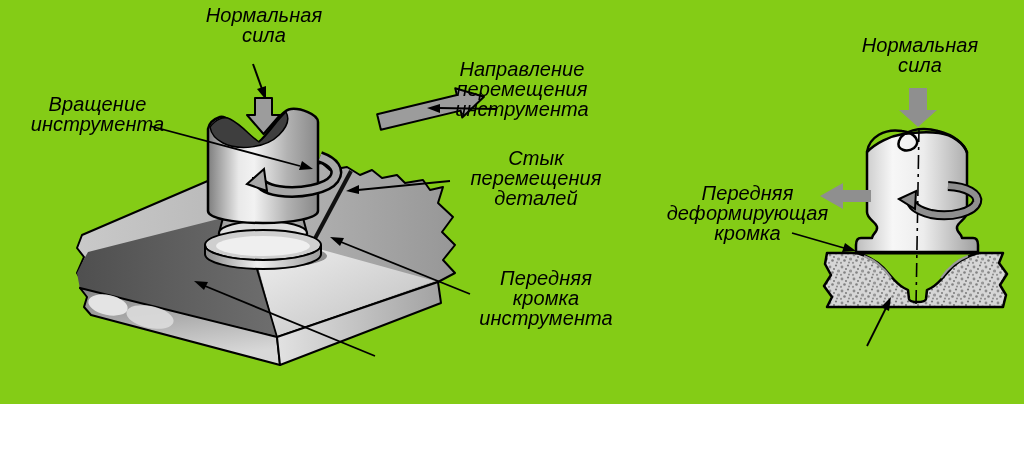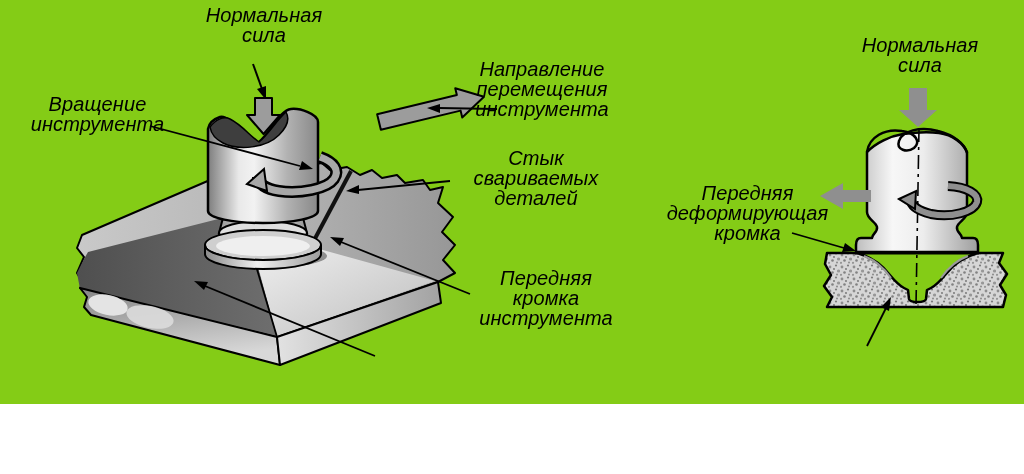--- a/index.html
+++ b/index.html
@@ -185,26 +185,26 @@
     </g>
   </g>
 </svg>
 
 <div class="lbl" style="left:174px;top:5px;width:180px;">Нормальная
 сила</div>
 
 <div class="lbl" style="left:5px;top:94px;width:185px;">Вращение
 инструмента</div>
 
-<div class="lbl" style="left:452px;top:59px;width:180px;">Направление
+<div class="lbl" style="left:432px;top:59px;width:180px;">Направление
 перемещения
 инструмента</div>
 
 <div class="lbl" style="left:446px;top:148px;width:180px;">Стык
-свариваемых
+перемещения
 деталей</div>
 
 <div class="lbl" style="left:446px;top:268px;width:200px;">Передняя
 кромка
 инструмента</div>
 
 
 <div class="lbl" style="left:830px;top:35px;width:180px;">Нормальная
 сила</div>
 

